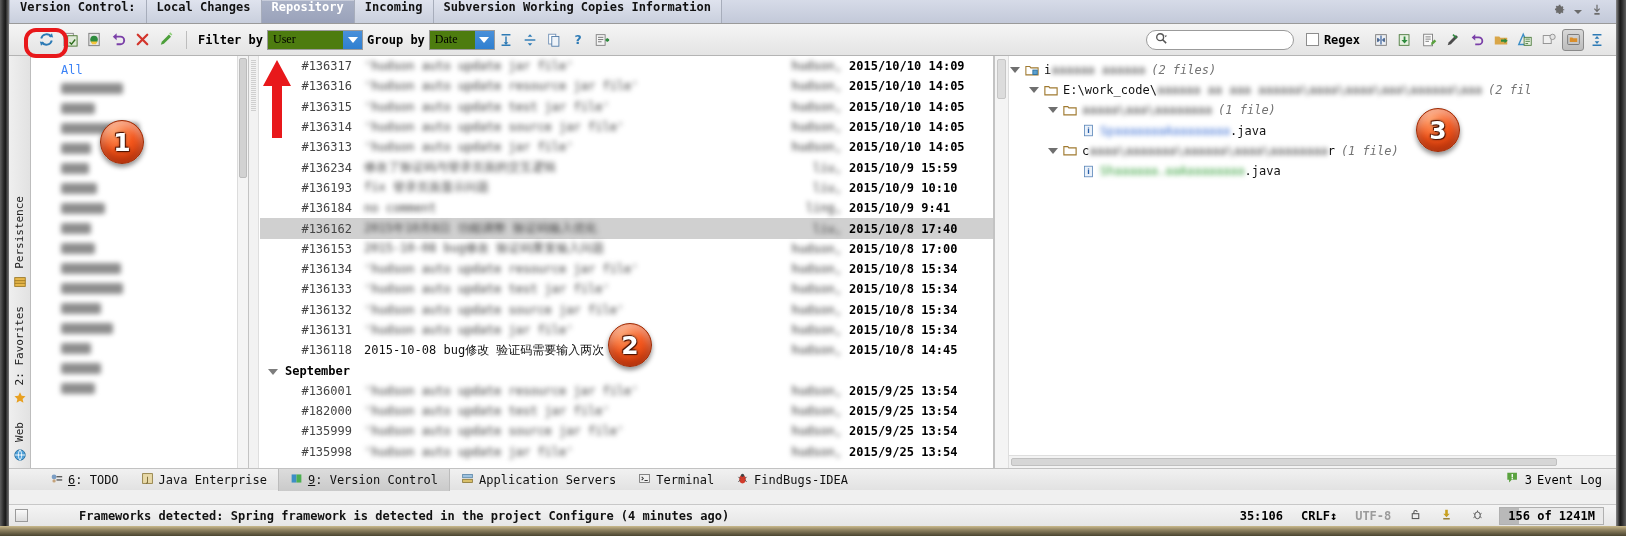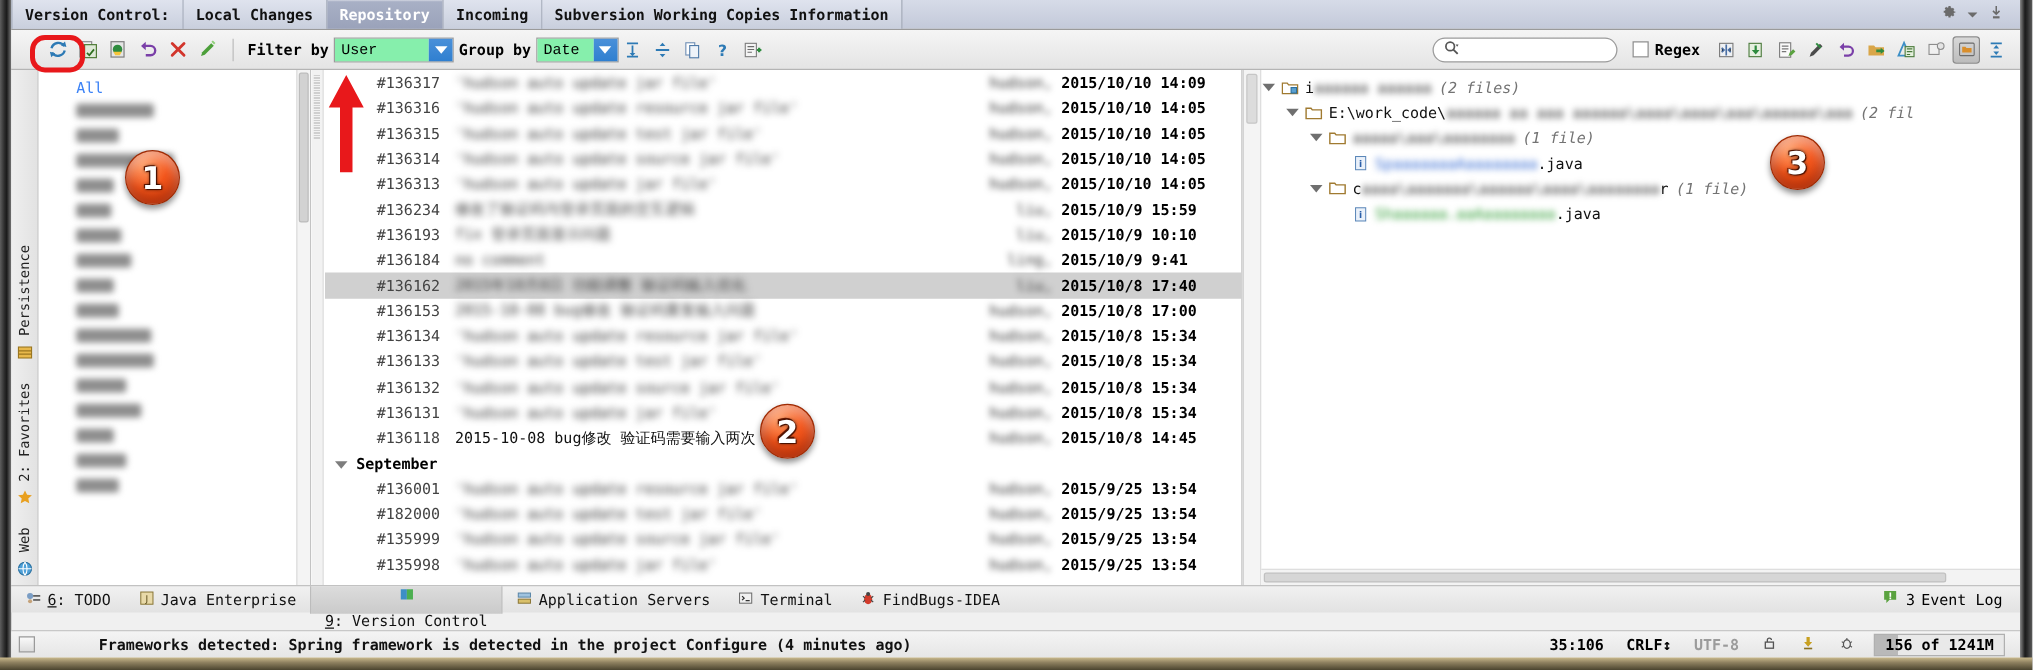--- a/index.html
+++ b/index.html
@@ -29,21 +29,21 @@
   }
 
   
   .tabstrip {
     position: absolute; left: 9px; top: 0; right: 10px; height: 24px;
     background: linear-gradient(to bottom, #d6dbe8 0%, #c3c9d9 100%);
     border-bottom: 1px solid #9a9a9a;
     display: flex; align-items: stretch;
   }
   .tab {
-    display: flex; align-items: center;
+    display: flex; 
     padding: 0 10px;
     font-size: 12px;
     font-family: "DejaVu Sans Mono", monospace;
     font-weight: bold;
     color: #111;
     border-right: 1px solid #a7adbb;
     background: linear-gradient(to bottom, #dfe3ee 0%, #c9cfdd 100%);
     cursor: default;
     white-space: nowrap;
   }
@@ -88,22 +88,22 @@
   .combo {
     display: flex; align-items: stretch;
     height: 20px;
     border: 1px solid #9b9b9b;
     background: #fff;
     min-width: 96px;
   }
   .combo .val {
     flex: 1; display: flex; align-items: center;
     padding: 0 5px; font-size: 12px;
-    font-family: Liberation Mono, monospace;
-    background: #86efac;
+    font-family: Liberation Serif, serif;
+    background: #4d7c0f;
     white-space: nowrap;
   }
   .combo .arrow {
     width: 19px;
     background: linear-gradient(to bottom, #4a90d9, #2f7fd0);
     display: flex; align-items: center; justify-content: center;
   }
   .combo .arrow::after {
     content: ""; width: 0; height: 0;
     border-left: 5px solid transparent;
@@ -292,30 +292,31 @@
     position: absolute; left: 2px; width: 90%; top: 2px; bottom: 2px;
     background: #d6d6d6; border: 1px solid #c0c0c0; border-radius: 2px;
   }
 
   
   .botbar {
     position: absolute; left: 9px; right: 10px; bottom: 46px; height: 22px;
     background: linear-gradient(to bottom, #f1f1f1, #e2e2e2);
     border-top: 1px solid #c2c2c2;
     display: flex; align-items: center;
+    padding-left: 30px;
   }
   .bot-tab {
     display: flex; align-items: center; gap: 5px;
     height: 22px; padding: 0 11px;
     font-size: 12px; font-family: "DejaVu Sans Mono", monospace;
     color: #111; cursor: default; white-space: nowrap;
   }
   .bot-tab.active {
     background: linear-gradient(to bottom, #dcdcdc, #cacaca);
-    border-left: 1px solid #bcbcbc; border-right: 1px solid #bcbcbc; flex-direction: column;
+    border-left: 1px solid #bcbcbc; border-right: 1px solid #bcbcbc;
   }
   .bot-tab u { text-decoration: underline; }
   .botbar-right {
     margin-left: auto; display: flex; align-items: center; gap: 5px;
     padding-right: 14px; font-size: 12px;
   }
 
   
   .statusbar {
     position: absolute; left: 9px; right: 10px; bottom: 10px; height: 22px;

